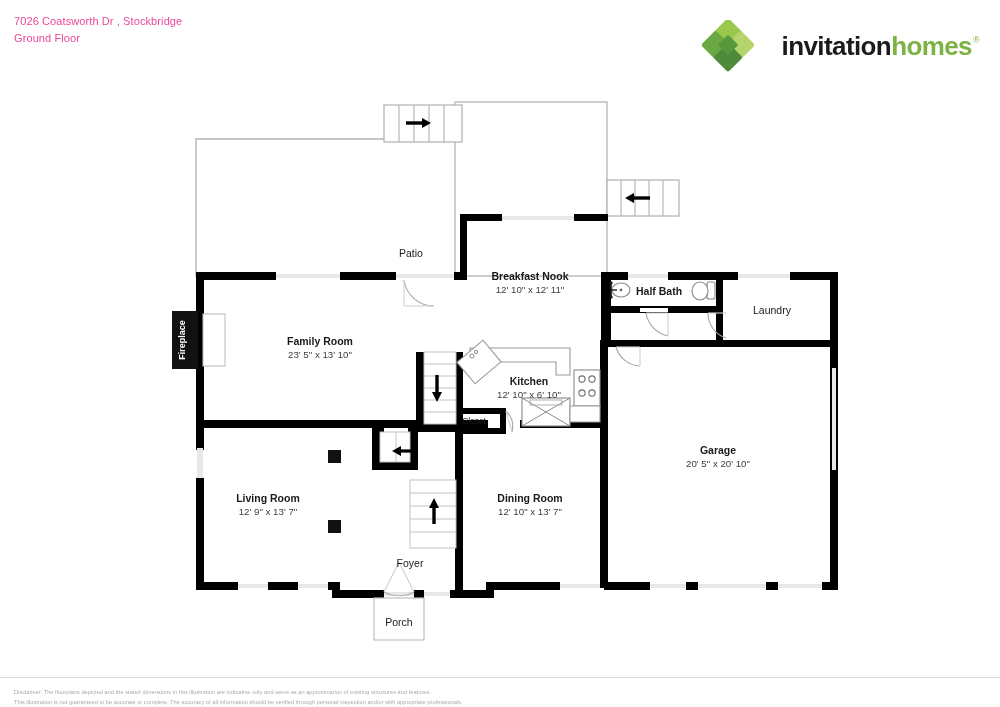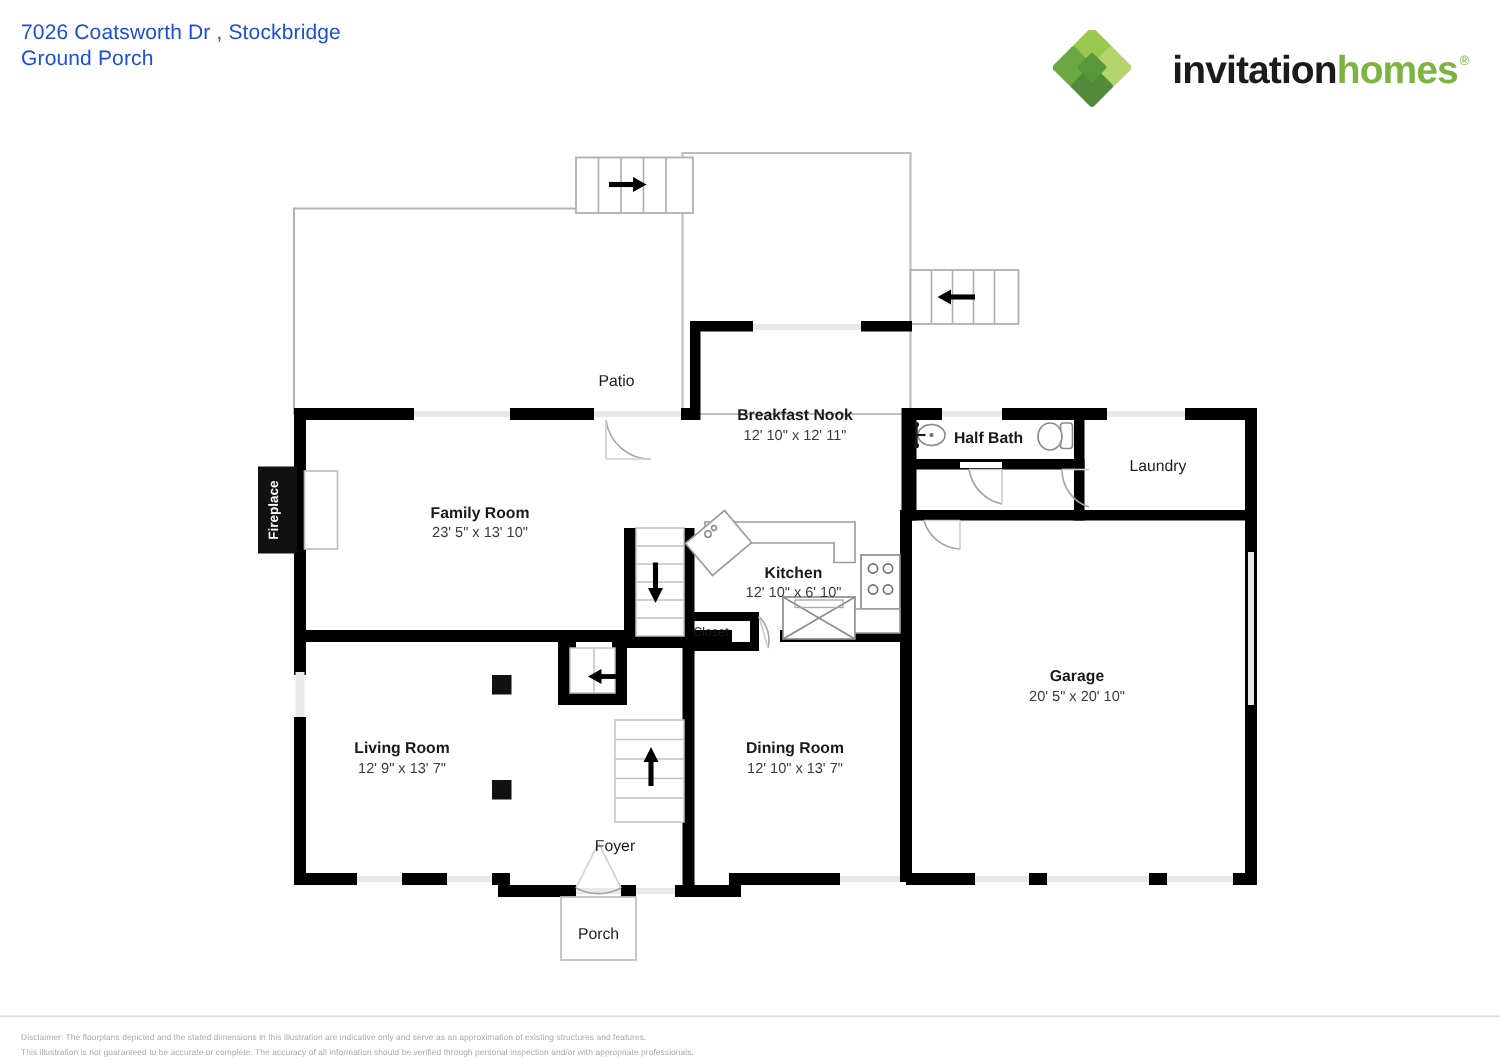--- a/index.html
+++ b/index.html
@@ -29,22 +29,22 @@
     width: 1000px;
     height: 86px;
   }
   #addr-block {
     position: absolute;
     left: 14px;
     top: 13px;
     line-height: 17px;
   }
   #addr-block .line {
-    font-size: 14px;
-    color: #1d4ed8;
+    font-size: 11px;
+    color: #ec4899;
     letter-spacing: 0.1px;
     white-space: nowrap;
   }
 
   
   #logo {
     position: absolute;
     right: 22px;
     top: 20px;
     display: flex;
@@ -133,21 +133,21 @@
 </style>
 </head>
 <body>
 
 <div id="page">
 
   <div id="header">
 
     <div id="addr-block">
       <div class="line">7026 Coatsworth Dr , Stockbridge</div>
-      <div class="line">Ground Porch</div>
+      <div class="line">Ground Floor</div>
     </div>
 
     <div id="logo">
       <svg id="logo-mark" viewBox="0 0 100 100">
 
         <rect x="30" y="4" width="40" height="40" rx="4" transform="rotate(45 50 24)" fill="#9ac84f"></rect>
 
         <rect x="6" y="28" width="40" height="40" rx="4" transform="rotate(45 26 48)" fill="#6aa843"></rect>
 
         <rect x="54" y="28" width="40" height="40" rx="4" transform="rotate(45 74 48)" fill="#b5d46b"></rect>

